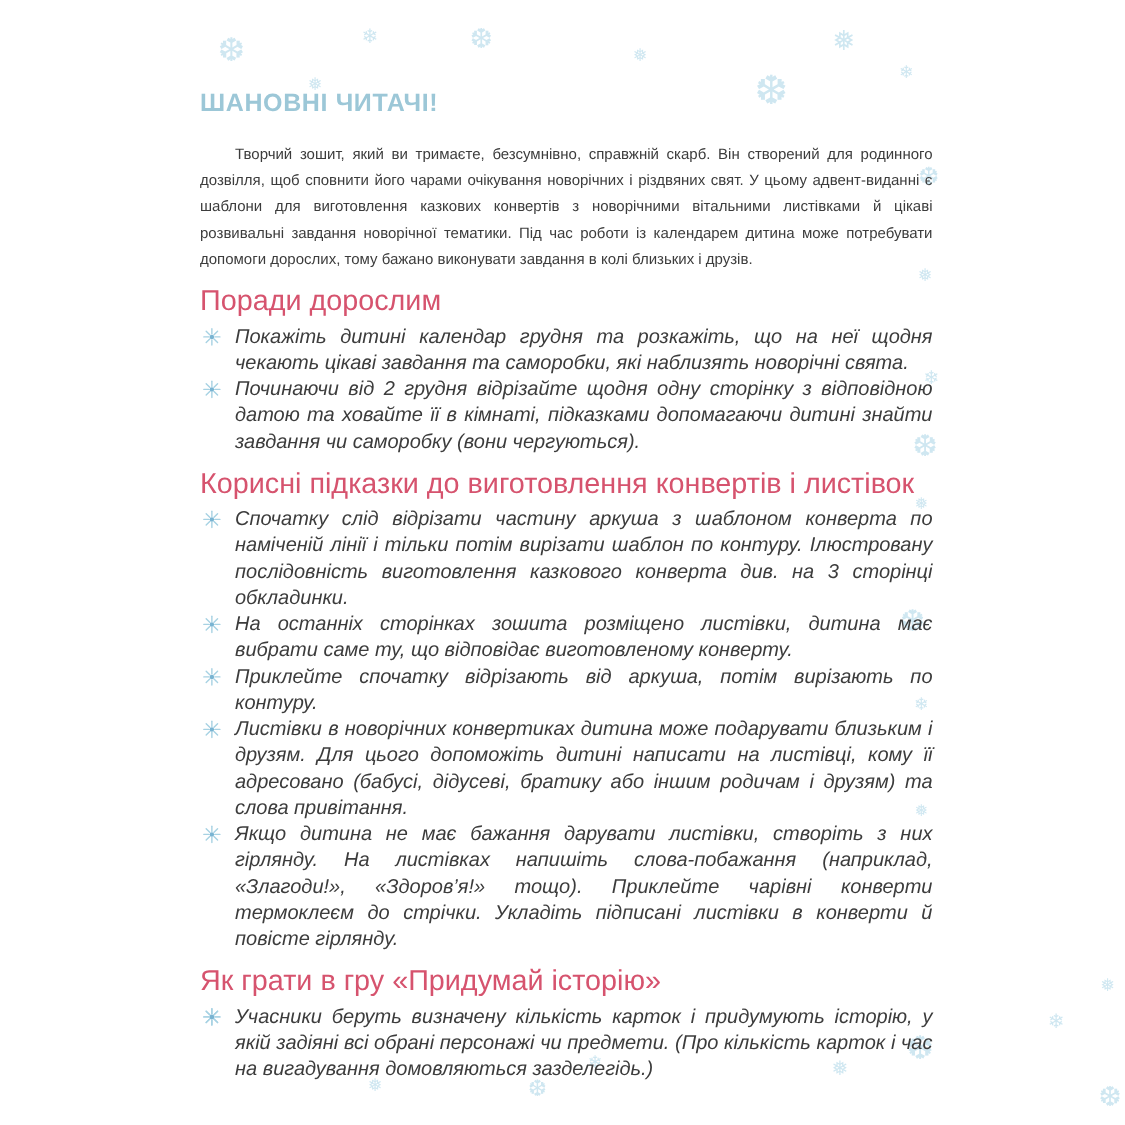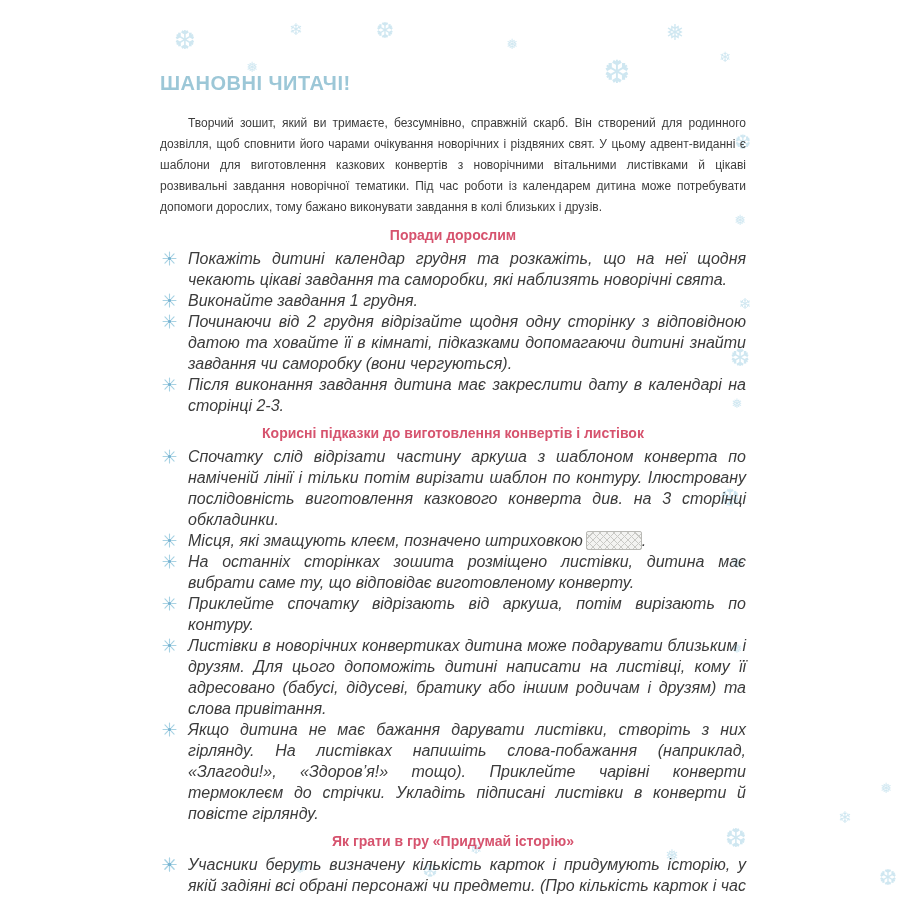--- a/index.html
+++ b/index.html
@@ -35,23 +35,23 @@
   p.intro{
     margin:0 0 6px 0;
     text-indent:28px;
     text-align:justify;
     font-size:12px;
     line-height:21px;
     hyphens:manual;
   }
   h2.section-heading{
     margin:9px 0 5px 0;
-    text-align:center;
-    font-size:14px;
-    font-weight:bold;
+    text-align:left;
+    font-size:23px;
+    font-weight:normal;
     color:var(--heading-pink,#d6536e);
   }
   ul.bullets{
     list-style:none;
     margin:0;padding:0;font-style:italic;
   }
   ul.bullets li{
     position:relative;
     padding-left:28px;
     text-align:justify;
@@ -132,76 +132,37 @@
               <line x1="13.2" y1="10" x2="18.6" y2="10"></line>
               <line x1="12.262741699796953" y1="12.262741699796951" x2="16.08111831820431" y2="16.081118318204307"></line>
               <line x1="10" y1="13.2" x2="10" y2="18.6"></line>
               <line x1="7.737258300203048" y1="12.262741699796953" x2="3.9188816817956917" y2="16.08111831820431"></line>
               <line x1="6.8" y1="10" x2="1.4000000000000004" y2="10.000000000000002"></line>
               <line x1="7.737258300203047" y1="7.737258300203048" x2="3.91888168179569" y2="3.9188816817956917"></line>
               <line x1="10" y1="6.8" x2="9.999999999999998" y2="1.4000000000000004"></line>
               <line x1="12.262741699796951" y1="7.737258300203047" x2="16.081118318204307" y2="3.91888168179569"></line>
             </g>
             <circle cx="10" cy="10" r="2.4" fill="#79b4d2"></circle>
-          </svg><span>Виконайте завдання 1 грудня.</span></li>
-        <li><svg viewBox="0 0 20 20" class="bullet-icon">
-            <g stroke="#a7d2e3" stroke-width="1.5" stroke-linecap="round">
-              <line x1="13.2" y1="10" x2="18.6" y2="10"></line>
-              <line x1="12.262741699796953" y1="12.262741699796951" x2="16.08111831820431" y2="16.081118318204307"></line>
-              <line x1="10" y1="13.2" x2="10" y2="18.6"></line>
-              <line x1="7.737258300203048" y1="12.262741699796953" x2="3.9188816817956917" y2="16.08111831820431"></line>
-              <line x1="6.8" y1="10" x2="1.4000000000000004" y2="10.000000000000002"></line>
-              <line x1="7.737258300203047" y1="7.737258300203048" x2="3.91888168179569" y2="3.9188816817956917"></line>
-              <line x1="10" y1="6.8" x2="9.999999999999998" y2="1.4000000000000004"></line>
-              <line x1="12.262741699796951" y1="7.737258300203047" x2="16.081118318204307" y2="3.91888168179569"></line>
-            </g>
-            <circle cx="10" cy="10" r="2.4" fill="#79b4d2"></circle>
           </svg><span>Починаючи від 2 грудня відрізайте щодня одну сторінку з відповідною датою та ховайте її в кімнаті, підказками допомагаючи дитині знайти завдання чи само­робку (вони чергуються).</span></li>
-        <li><svg viewBox="0 0 20 20" class="bullet-icon">
-            <g stroke="#a7d2e3" stroke-width="1.5" stroke-linecap="round">
-              <line x1="13.2" y1="10" x2="18.6" y2="10"></line>
-              <line x1="12.262741699796953" y1="12.262741699796951" x2="16.08111831820431" y2="16.081118318204307"></line>
-              <line x1="10" y1="13.2" x2="10" y2="18.6"></line>
-              <line x1="7.737258300203048" y1="12.262741699796953" x2="3.9188816817956917" y2="16.08111831820431"></line>
-              <line x1="6.8" y1="10" x2="1.4000000000000004" y2="10.000000000000002"></line>
-              <line x1="7.737258300203047" y1="7.737258300203048" x2="3.91888168179569" y2="3.9188816817956917"></line>
-              <line x1="10" y1="6.8" x2="9.999999999999998" y2="1.4000000000000004"></line>
-              <line x1="12.262741699796951" y1="7.737258300203047" x2="16.081118318204307" y2="3.91888168179569"></line>
-            </g>
-            <circle cx="10" cy="10" r="2.4" fill="#79b4d2"></circle>
-          </svg><span>Після виконання завдання дитина має закреслити дату в календарі на сторінці 2-3.</span></li>
       </ul>
       <h2 class="section-heading">Корисні підказки до виготовлення конвертів і листівок</h2>
       <ul class="bullets">
         <li><svg viewBox="0 0 20 20" class="bullet-icon">
             <g stroke="#a7d2e3" stroke-width="1.5" stroke-linecap="round">
               <line x1="13.2" y1="10" x2="18.6" y2="10"></line>
               <line x1="12.262741699796953" y1="12.262741699796951" x2="16.08111831820431" y2="16.081118318204307"></line>
               <line x1="10" y1="13.2" x2="10" y2="18.6"></line>
               <line x1="7.737258300203048" y1="12.262741699796953" x2="3.9188816817956917" y2="16.08111831820431"></line>
               <line x1="6.8" y1="10" x2="1.4000000000000004" y2="10.000000000000002"></line>
               <line x1="7.737258300203047" y1="7.737258300203048" x2="3.91888168179569" y2="3.9188816817956917"></line>
               <line x1="10" y1="6.8" x2="9.999999999999998" y2="1.4000000000000004"></line>
               <line x1="12.262741699796951" y1="7.737258300203047" x2="16.081118318204307" y2="3.91888168179569"></line>
             </g>
             <circle cx="10" cy="10" r="2.4" fill="#79b4d2"></circle>
           </svg><span>Спочатку слід відрізати частину аркуша з шаблоном конверта по наміченій лі­нії і тільки потім вирізати шаблон по контуру. Ілюстровану послідовність виго­товлення казкового конверта див. на 3 сторінці обкладинки.</span></li>
-        <li><svg viewBox="0 0 20 20" class="bullet-icon">
-            <g stroke="#a7d2e3" stroke-width="1.5" stroke-linecap="round">
-              <line x1="13.2" y1="10" x2="18.6" y2="10"></line>
-              <line x1="12.262741699796953" y1="12.262741699796951" x2="16.08111831820431" y2="16.081118318204307"></line>
-              <line x1="10" y1="13.2" x2="10" y2="18.6"></line>
-              <line x1="7.737258300203048" y1="12.262741699796953" x2="3.9188816817956917" y2="16.08111831820431"></line>
-              <line x1="6.8" y1="10" x2="1.4000000000000004" y2="10.000000000000002"></line>
-              <line x1="7.737258300203047" y1="7.737258300203048" x2="3.91888168179569" y2="3.9188816817956917"></line>
-              <line x1="10" y1="6.8" x2="9.999999999999998" y2="1.4000000000000004"></line>
-              <line x1="12.262741699796951" y1="7.737258300203047" x2="16.081118318204307" y2="3.91888168179569"></line>
-            </g>
-            <circle cx="10" cy="10" r="2.4" fill="#79b4d2"></circle>
-          </svg><span>Місця, які змащують клеєм, позначено штриховкою</span><span class="hatch-swatch"></span><span>.</span></li>
         <li><svg viewBox="0 0 20 20" class="bullet-icon">
             <g stroke="#a7d2e3" stroke-width="1.5" stroke-linecap="round">
               <line x1="13.2" y1="10" x2="18.6" y2="10"></line>
               <line x1="12.262741699796953" y1="12.262741699796951" x2="16.08111831820431" y2="16.081118318204307"></line>
               <line x1="10" y1="13.2" x2="10" y2="18.6"></line>
               <line x1="7.737258300203048" y1="12.262741699796953" x2="3.9188816817956917" y2="16.08111831820431"></line>
               <line x1="6.8" y1="10" x2="1.4000000000000004" y2="10.000000000000002"></line>
               <line x1="7.737258300203047" y1="7.737258300203048" x2="3.91888168179569" y2="3.9188816817956917"></line>
               <line x1="10" y1="6.8" x2="9.999999999999998" y2="1.4000000000000004"></line>
               <line x1="12.262741699796951" y1="7.737258300203047" x2="16.081118318204307" y2="3.91888168179569"></line>

